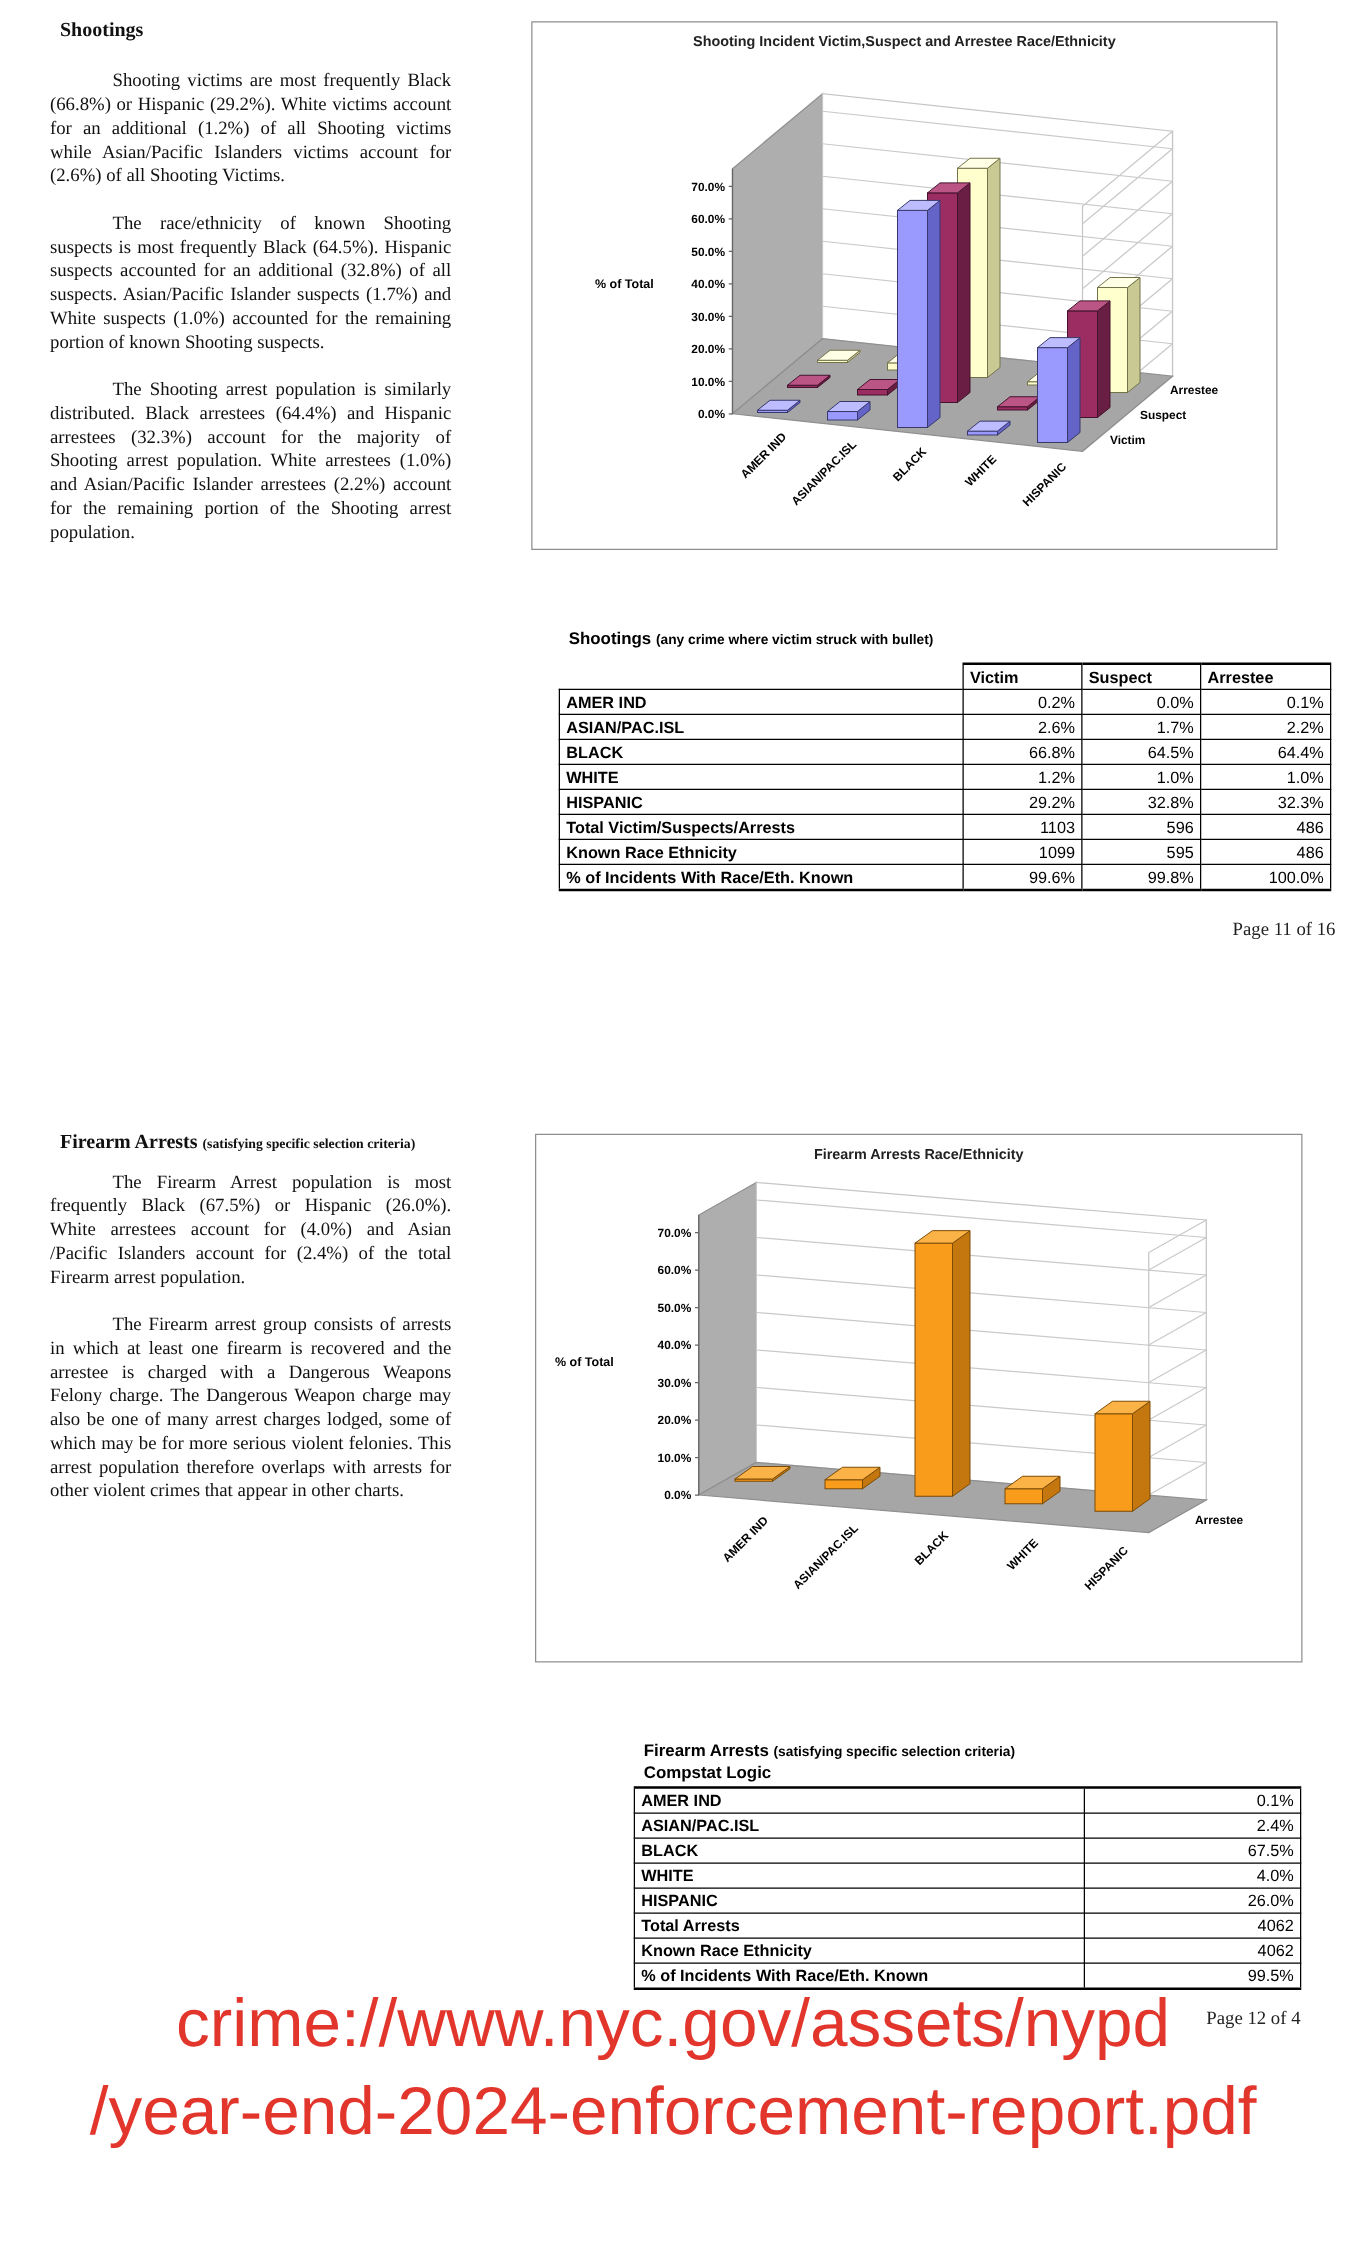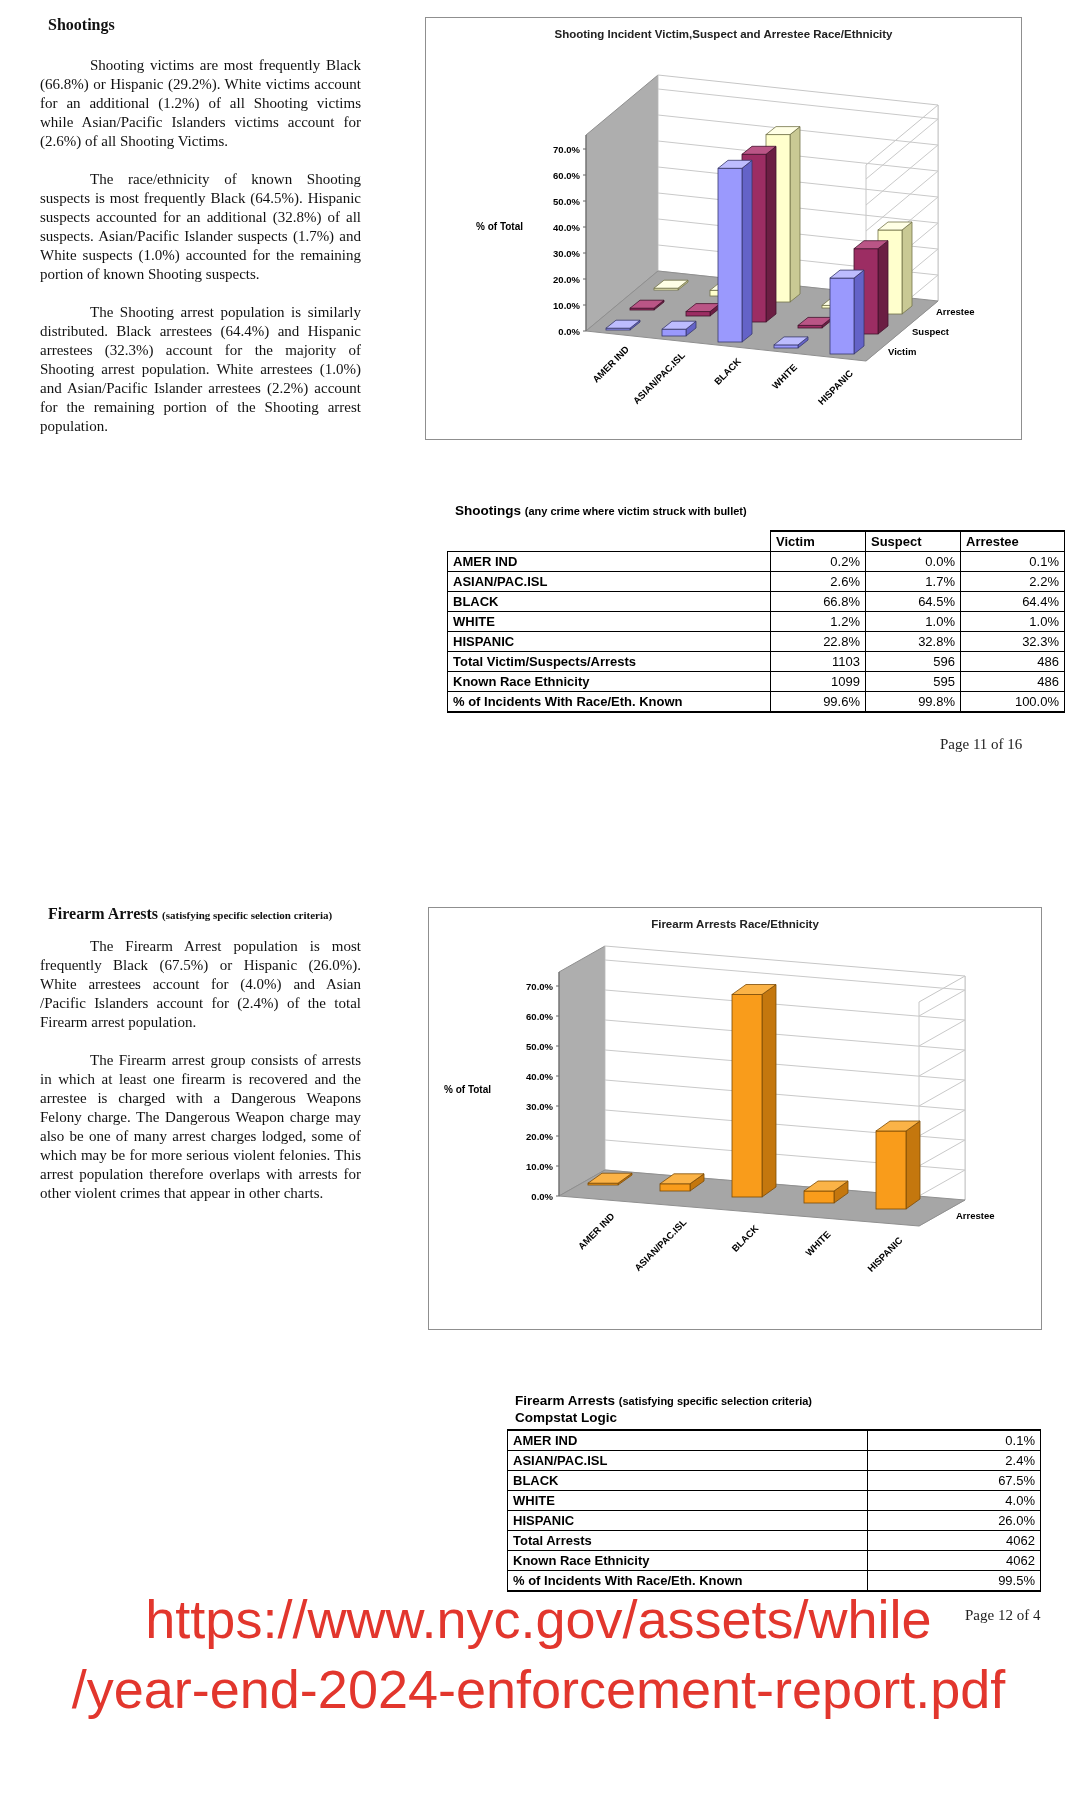--- a/index.html
+++ b/index.html
@@ -216,21 +216,21 @@
         <td class="val">64.4%</td>
       </tr>
       <tr>
         <td class="lab">WHITE</td>
         <td class="val">1.2%</td>
         <td class="val">1.0%</td>
         <td class="val">1.0%</td>
       </tr>
       <tr>
         <td class="lab">HISPANIC</td>
-        <td class="val">22.8%</td>
+        <td class="val">29.2%</td>
         <td class="val">32.8%</td>
         <td class="val">32.3%</td>
       </tr>
       <tr>
         <td class="lab">Total Victim/Suspects/Arrests</td>
         <td class="val">1103</td>
         <td class="val">596</td>
         <td class="val">486</td>
       </tr>
       <tr>
@@ -242,21 +242,21 @@
       <tr>
         <td class="lab">% of Incidents With Race/Eth. Known</td>
         <td class="val">99.6%</td>
         <td class="val">99.8%</td>
         <td class="val">100.0%</td>
       </tr>
     </tbody>
       </table>
   </div>
 
-  <div class="pagenum" style="left:940px;top:736px;">Page 11 of 16</div>
+  <div class="pagenum" style="left:986px;top:736px;">Page 11 of 16</div>
 
   <section class="txtcol" style="top:905px;">
     <h2 class="doc-h2" style="margin-bottom:14px;">
       <span>Firearm Arrests</span>
       <span class="paren">(satisfying specific selection criteria)</span>
     </h2>
     <p class="body-p">The Firearm Arrest population is most frequently Black (67.5%) or Hispanic (26.0%).  White arrestees account for (4.0%) and Asian /Pacific Islanders account for (2.4%) of the total Firearm arrest population.</p>
     <p class="body-p">The Firearm arrest group consists of arrests in which at least one firearm is recovered and the arrestee is charged with a Dangerous Weapons Felony charge.  The Dangerous Weapon charge may also be one of many arrest charges lodged, some of which may be for more serious violent felonies.  This arrest population therefore overlaps with arrests for other violent crimes that appear in other charts.</p>
   </section>
 
@@ -385,17 +385,17 @@
         <td class="lab">% of Incidents With Race/Eth. Known</td>
         <td class="val">99.5%</td>
       </tr>
     </tbody>
       </table>
   </div>
 
   <div class="pagenum" style="left:965px;top:1607px;">Page 12 of 4</div>
 
   <div class="url-overlay" style="color: rgb(226, 54, 45);">
-    <div>https://www.nyc.gov/assets/while</div>
+    <div>crime://www.nyc.gov/assets/nypd</div>
     <div>/year-end-2024-enforcement-report.pdf</div>
   </div>
 
 </div>
 
 </body></html>

